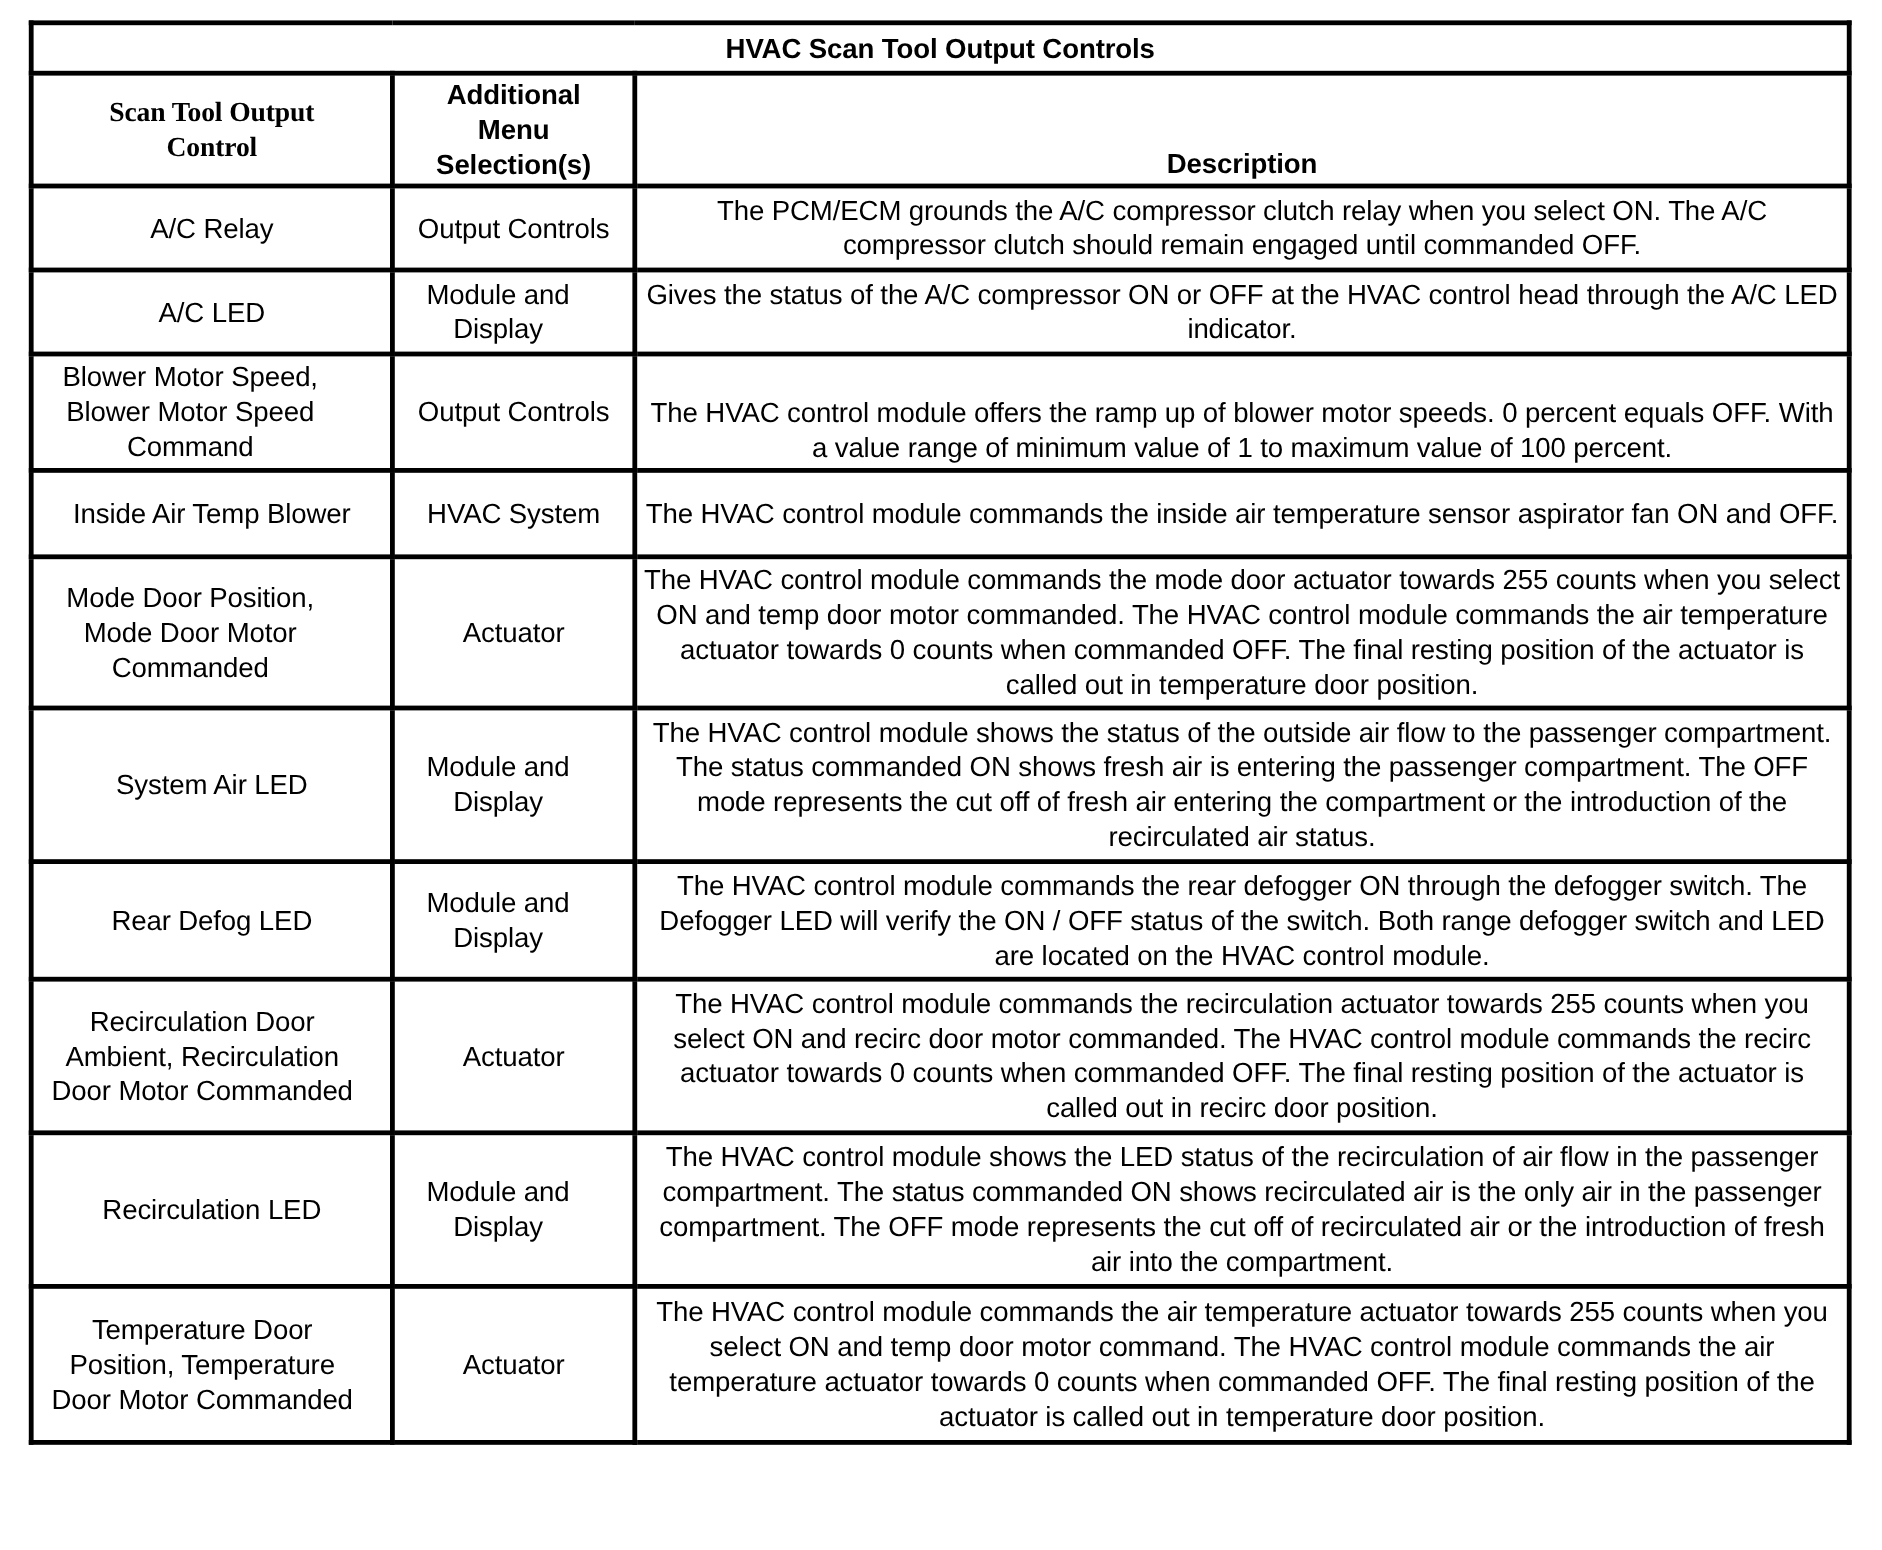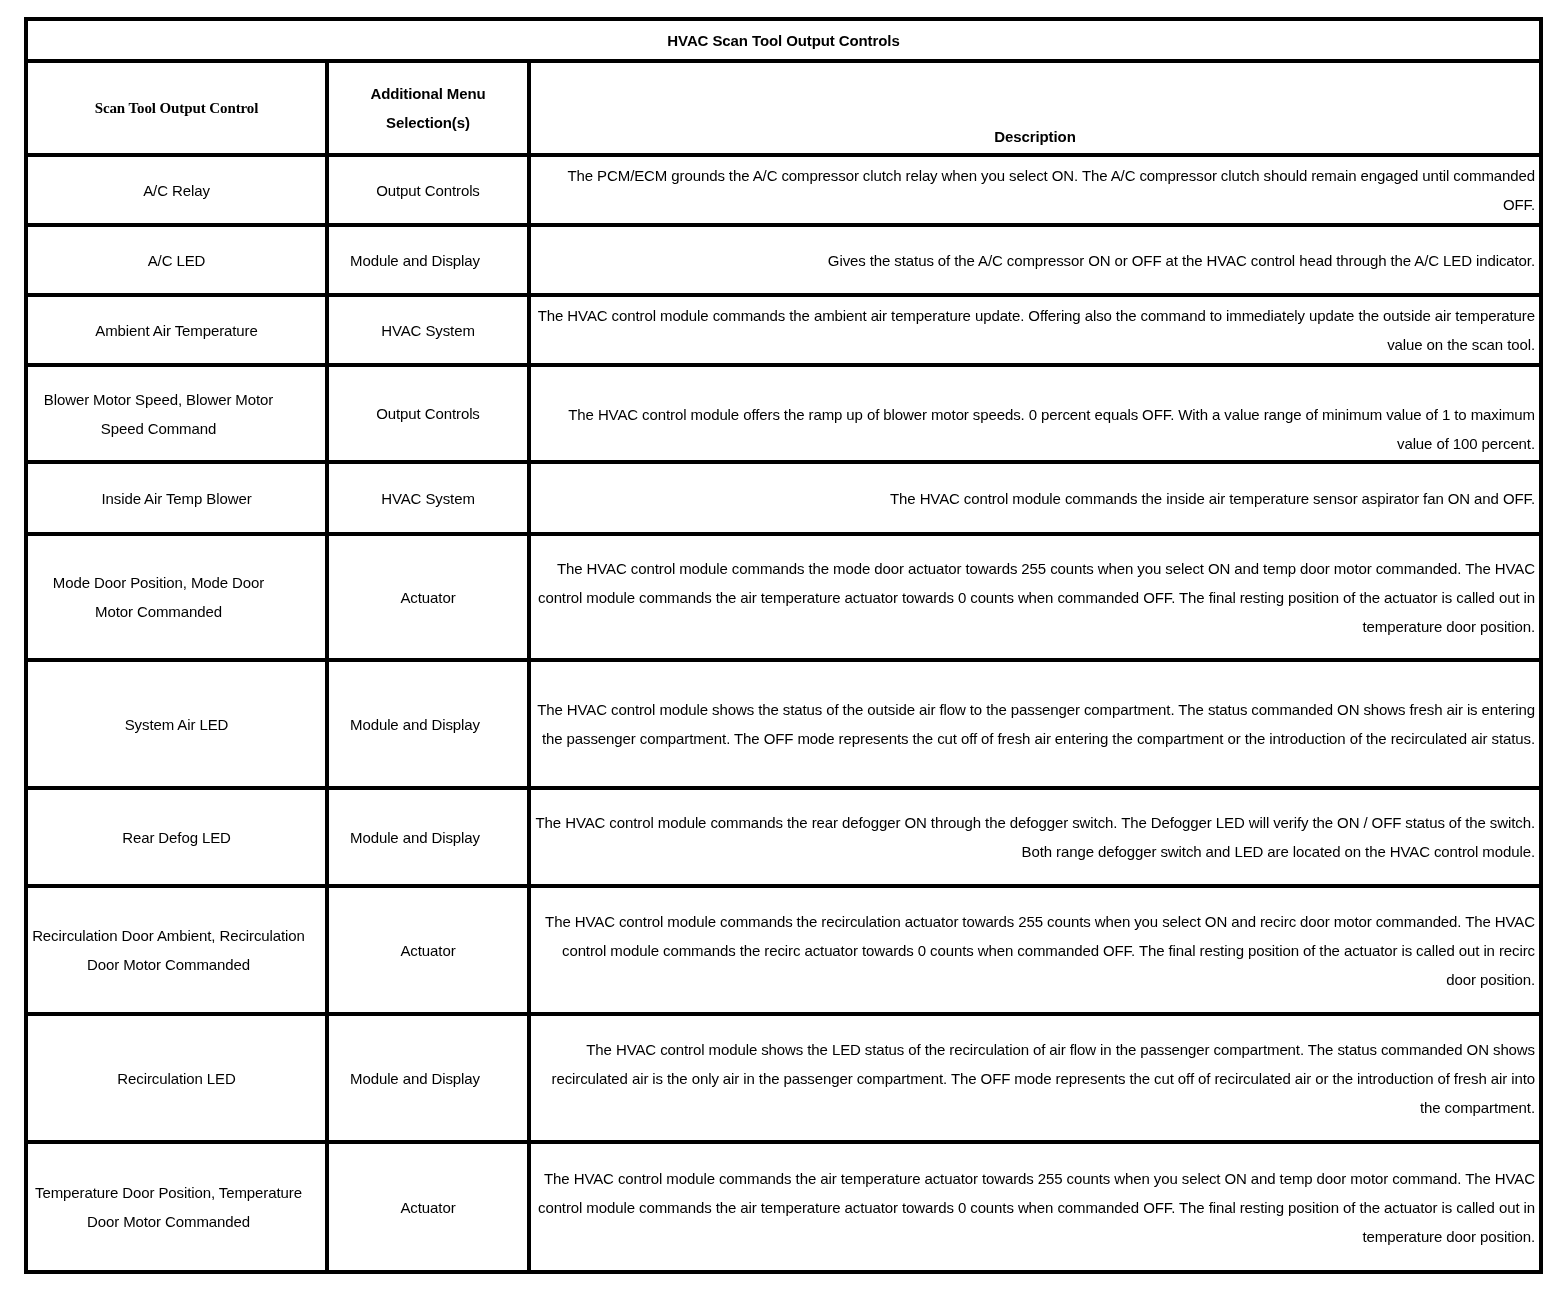--- a/index.html
+++ b/index.html
@@ -5,28 +5,28 @@
   html, body { margin: 0; padding: 0; background: #ffffff; }
   body { width: 1568px; height: 1292px; position: relative; overflow: hidden;
          font-family: "Liberation Sans", sans-serif; color: #000; }
   table.hvac {
     position: absolute; left: 24px; top: 17px; width: 1515px;
     border-collapse: collapse; table-layout: fixed;
     font-family: "Liberation Sans", sans-serif;
   }
   table.hvac td, table.hvac th {
     border: 4px solid #000; padding: 0 4px; vertical-align: middle;
-    font-size: 15px; line-height: 29px; letter-spacing: -0.1px;
+    font-size: 23px; line-height: 29px; letter-spacing: -0.1px;
   }
   col.c1 { width: 301px; } col.c2 { width: 202px; } col.c3 { width: 1012px; }
   th.title { height: 38px; font-weight: bold; text-align: center; font-size: 22.5px; }
   tr.head th { font-weight: bold; text-align: center; height: 88px; }
   tr.head th.desc { vertical-align: bottom; padding-bottom: 2px; text-align: center; }
   td.ctl, td.menu { text-align: center; }
-  td.desc { text-align: right; padding-left: 6px; }
+  td.desc { text-align: center; padding-left: 6px; }
   td.desc.bottom { vertical-align: bottom; padding-bottom: 2px; }
 </style>
 </head>
 <body>
 
 <table class="hvac">
   <colgroup>
       <col class="c1">
       <col class="c2">
       <col class="c3">
@@ -44,25 +44,20 @@
   <tbody>
     <tr style="height:70px">
       <td class="ctl">A/C Relay</td>
       <td class="menu">Output Controls</td>
       <td class="desc">The PCM/ECM grounds the A/C compressor clutch relay when you select ON. The A/C compressor clutch should remain engaged until commanded OFF.</td>
     </tr>
     <tr style="height:70px">
       <td class="ctl">A/C LED</td>
       <td class="menu" style="padding-right:30px">Module and Display</td>
       <td class="desc">Gives the status of the A/C compressor ON or OFF at the HVAC control head through the A/C LED indicator.</td>
-    </tr>
-    <tr style="height:70px">
-      <td class="ctl">Ambient Air Temperature</td>
-      <td class="menu">HVAC System</td>
-      <td class="desc">The HVAC control module commands the ambient air temperature update. Offering also the command to immediately update the outside air temperature value on the scan tool.</td>
     </tr>
     <tr style="height:97px">
       <td class="ctl" style="padding-right:40px">Blower Motor Speed, Blower Motor Speed Command</td>
       <td class="menu">Output Controls</td>
       <td class="desc bottom">The HVAC control module offers the ramp up of blower motor speeds. 0 percent equals OFF. With a value range of minimum value of 1 to maximum value of 100 percent.</td>
     </tr>
     <tr style="height:72px">
       <td class="ctl">Inside Air Temp Blower</td>
       <td class="menu">HVAC System</td>
       <td class="desc">The HVAC control module commands the inside air temperature sensor aspirator fan ON and OFF.</td>

